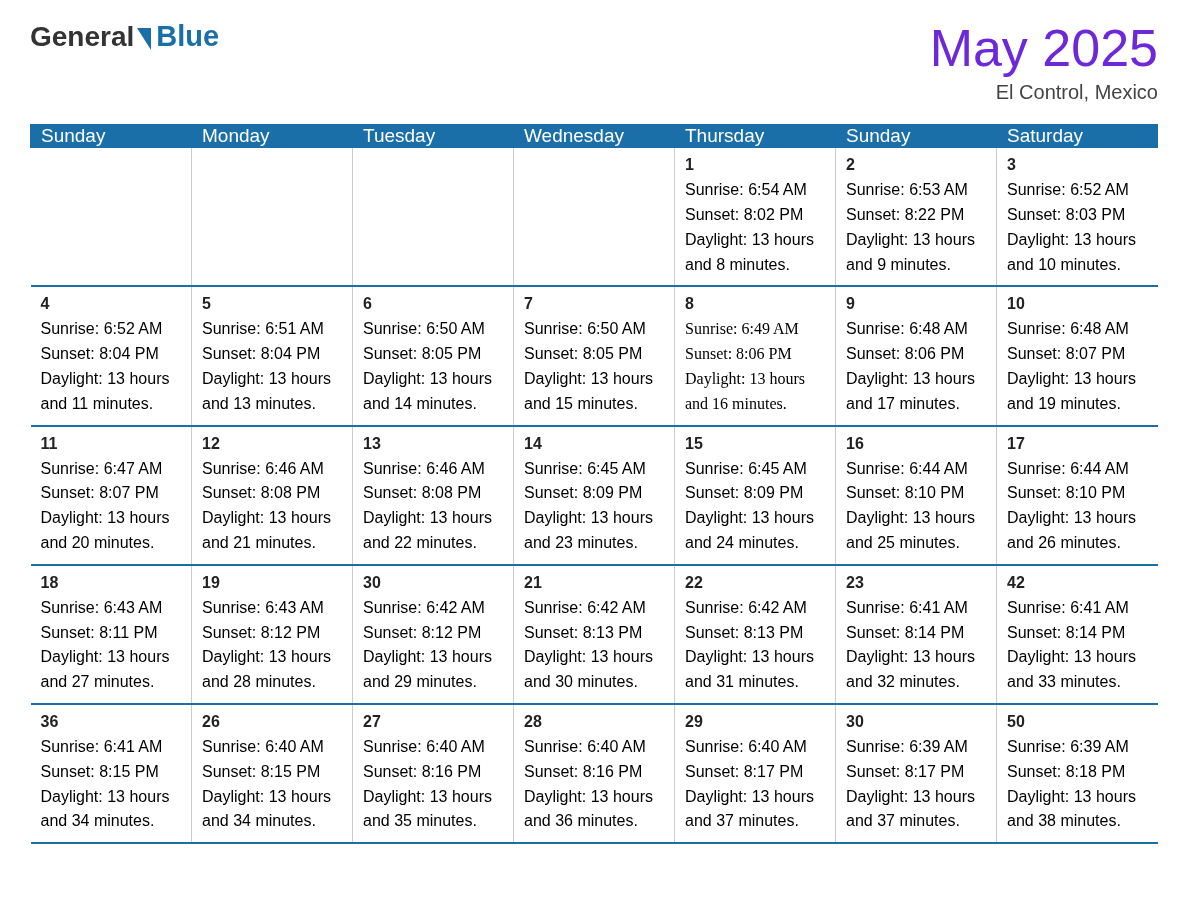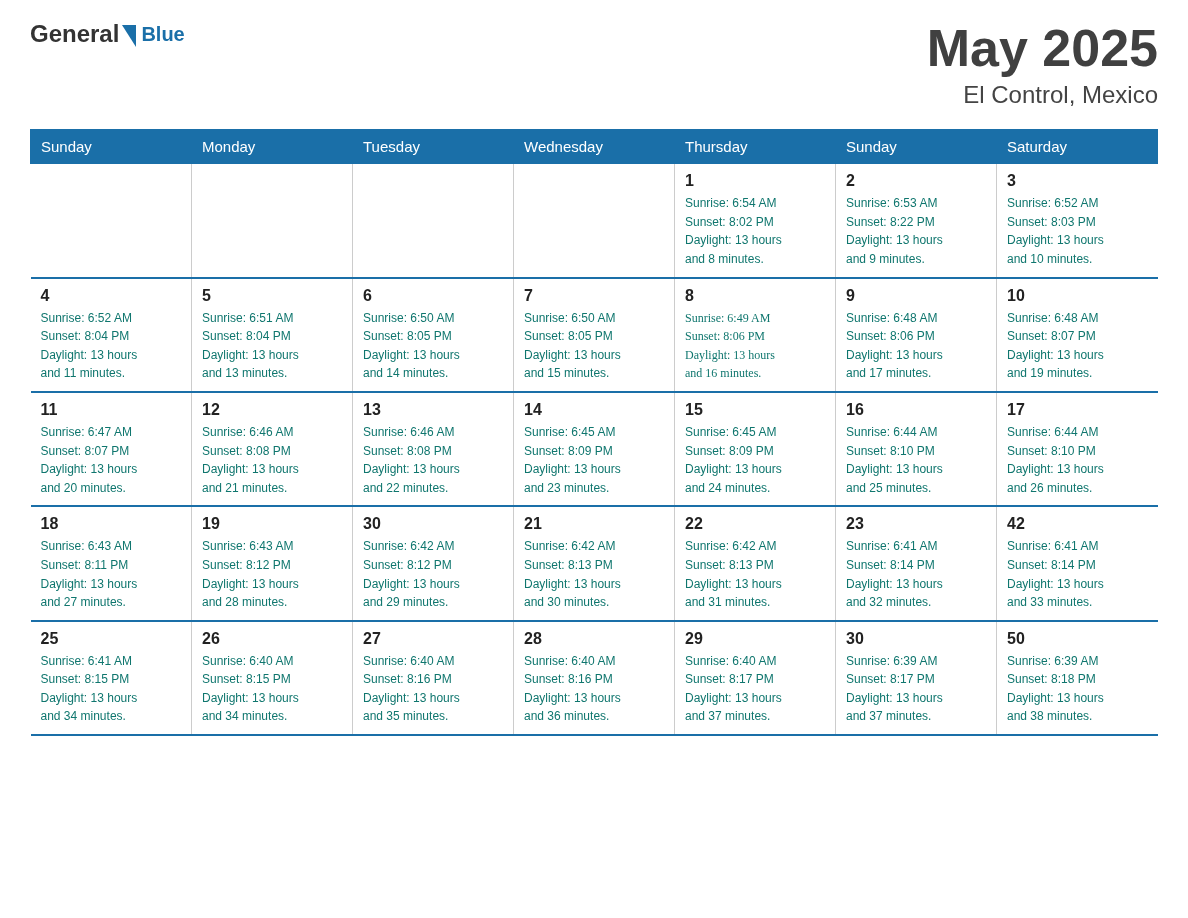--- a/index.html
+++ b/index.html
@@ -18,66 +18,66 @@
     }
     .logo {
       display: flex;
       flex-direction: column;
     }
     .logo-top {
       display: flex;
       align-items: center;
     }
     .logo-general {
-      font-size: 24px;
+      font-size: 28px;
       font-weight: bold;
       color: #333;
     }
     .logo-blue-triangle {
       width: 0;
       height: 0;
       border-left: 14px solid transparent;
       border-right: 0px solid transparent;
       border-top: 22px solid #1a6fa8;
       margin-left: 3px;
       margin-top: 4px;
     }
     .logo-blue-text {
-      font-size: 20px;
+      font-size: 29px;
       font-weight: bold;
       color: #1a6fa8;
       margin-left: 5px;
     }
     .title-section {
       text-align: right;
     }
     .month-title {
       font-size: 52px;
-      font-weight: bold;
-      color: #404040;
+      font-weight: normal;
+      color: #6d28d9;
       line-height: 1.1;
     }
     .location {
-      font-size: 24px;
+      font-size: 20px;
       color: #444;
       margin-top: 4px;
     }
     table {
       width: 100%;
       border-collapse: collapse;
       table-layout: fixed;
     }
     thead tr {
       background-color: #1a6fa8;
     }
     thead th {
       color: #fff;
-      font-size: 15px;
+      font-size: 19px;
       font-weight: normal;
-      padding: 8px 10px;
+      padding: 0 10px;
       text-align: left;
       border: 1px solid #1a6fa8;
     }
     tbody tr {
       border-bottom: 2px solid #1a6fa8;
     }
     tbody td {
       vertical-align: top;
       padding: 8px 10px;
       font-size: 12.5px;
@@ -89,22 +89,22 @@
       border-right: none;
     }
     .day-num {
       font-size: 16px;
       font-weight: bold;
       color: #222;
       display: block;
       margin-bottom: 4px;
     }
     .day-info {
-      font-size: 12px;
-      color: #0f766e;
+      font-size: 16px;
+      color: #000000;
       line-height: 1.55;
     }
     .empty-cell {
       background: #fff;
     }
   </style>
 </head>
 <body>
 
 <div class="header">
@@ -309,21 +309,21 @@
         <td>
           <span class="day-num">42</span>
           <div class="day-info" style="white-space: pre-line;">Sunrise: 6:41 AM
 Sunset: 8:14 PM
 Daylight: 13 hours
 and 33 minutes.</div>
         </td>
       </tr>
       <tr>
         <td>
-          <span class="day-num">25</span>
+          <span class="day-num">36</span>
           <div class="day-info" style="white-space: pre-line;">Sunrise: 6:41 AM
 Sunset: 8:15 PM
 Daylight: 13 hours
 and 34 minutes.</div>
         </td>
         <td>
           <span class="day-num">26</span>
           <div class="day-info" style="white-space: pre-line;">Sunrise: 6:40 AM
 Sunset: 8:15 PM
 Daylight: 13 hours

